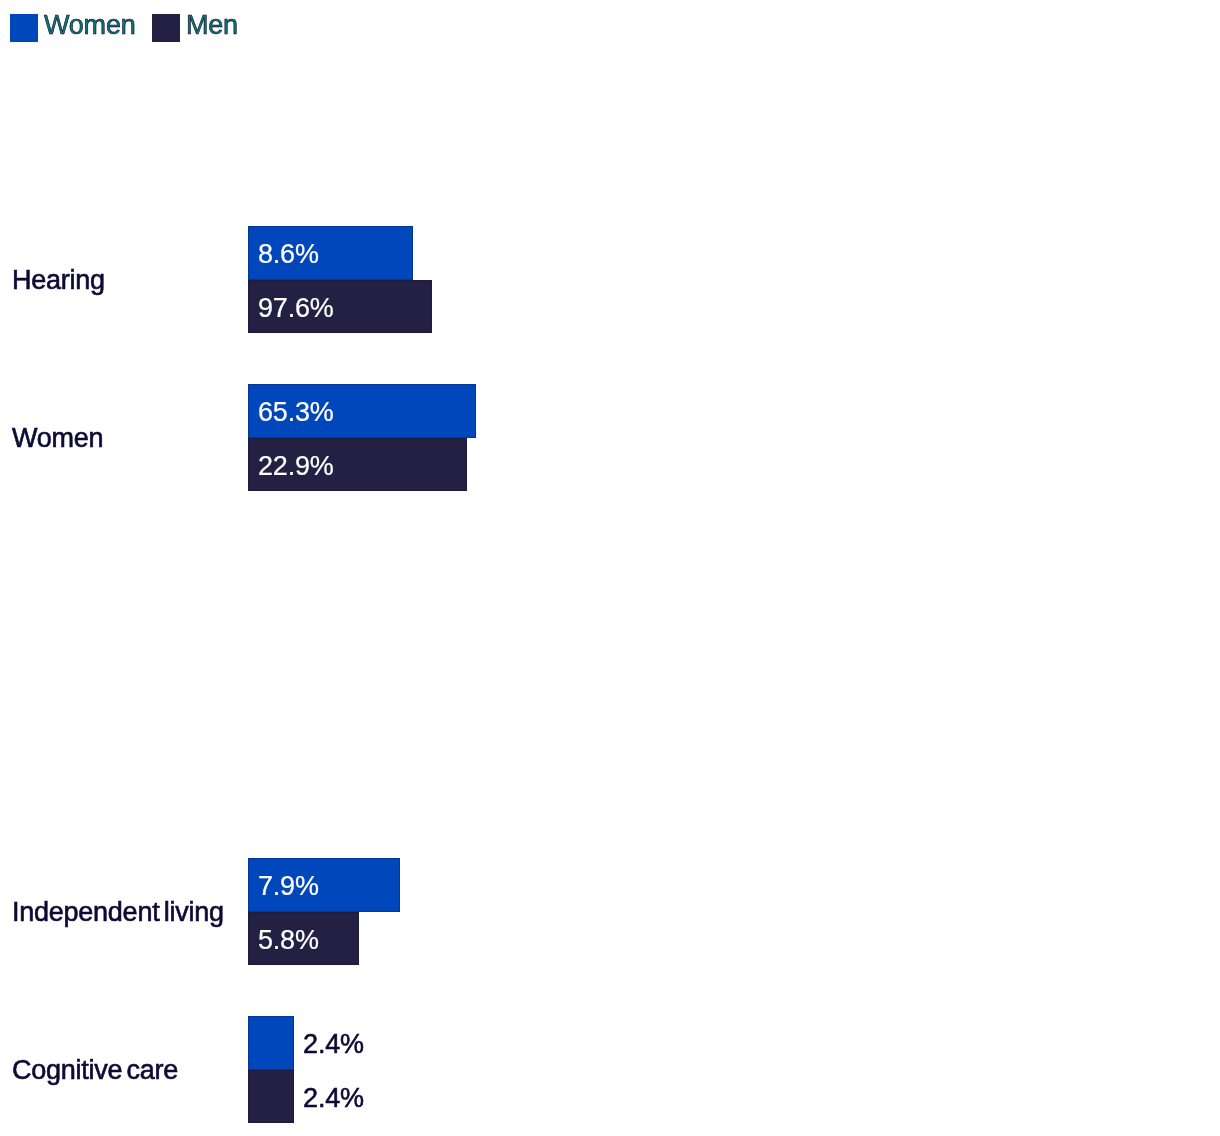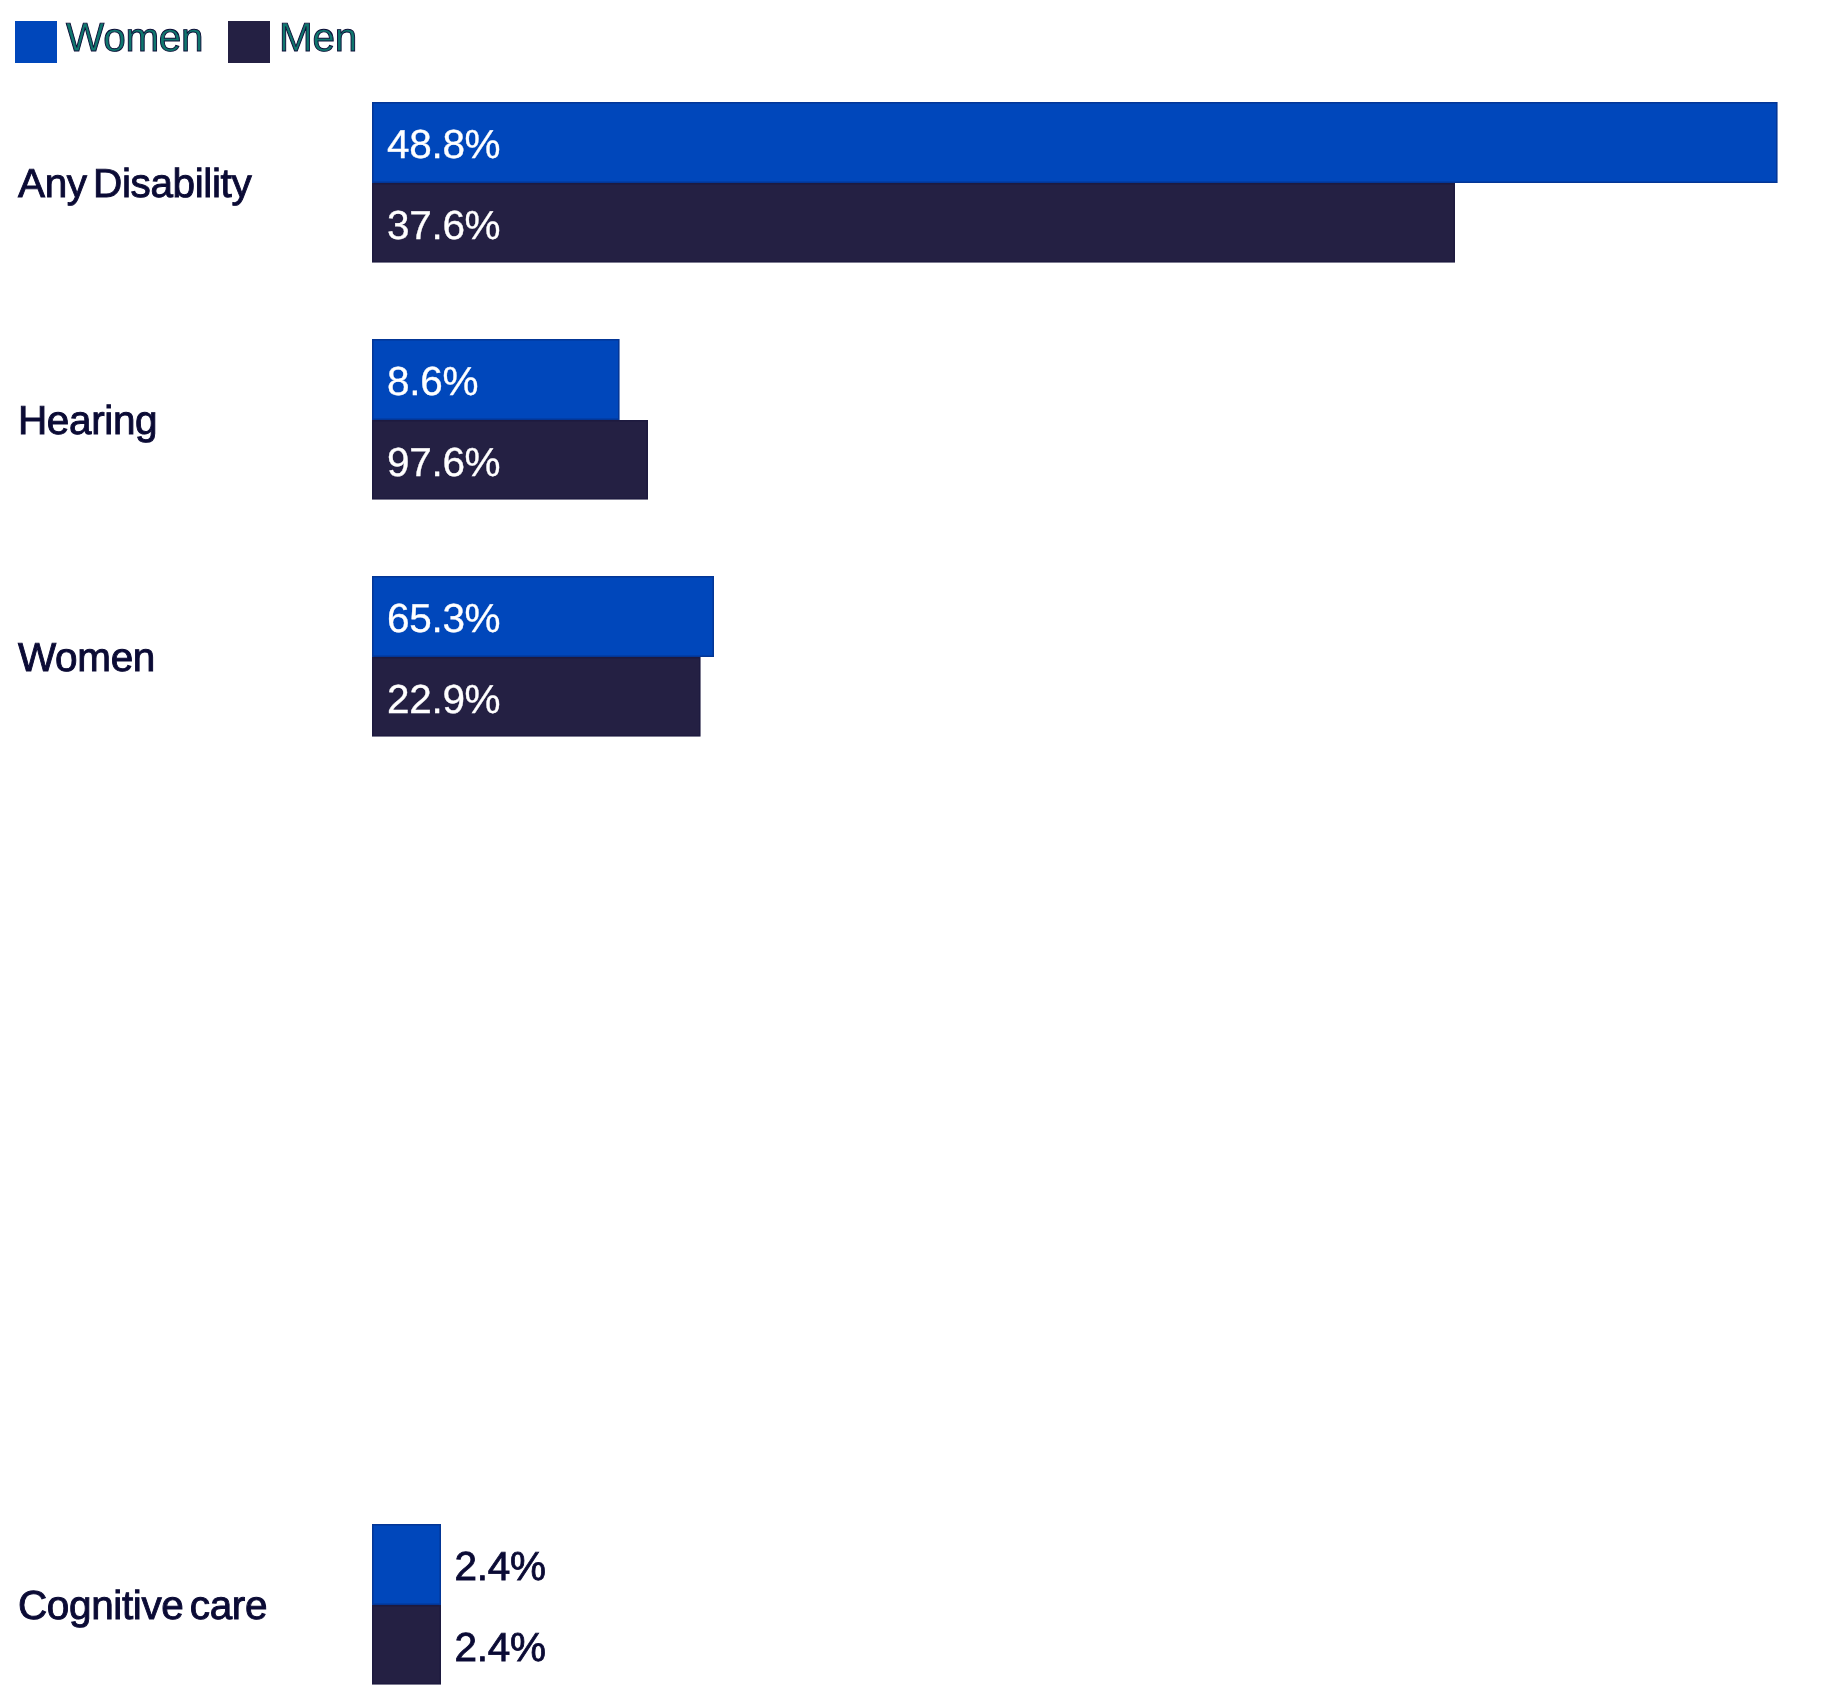--- a/index.html
+++ b/index.html
@@ -47,41 +47,41 @@
       <span class="legend-swatch" style="background:#0047bb"></span>
       <span class="legend-label">Women</span>
     </div>
     <div class="legend-item" style="left:152px;width:86px">
       <span class="legend-swatch" style="background:#242043"></span>
       <span class="legend-label">Men</span>
     </div>
   </div>
 
   <div class="plot">
-    <div class="group" style="top:67.8px;height:107.6px">
-      <div class="cat-label" style="top:41.3px">Any Disability</div>
-      <div class="bar bar-women" style="top:0px;height:53.8px;width:936.96px;background:#0047bb"></div>
-      <span class="bar-value v-in" style="top:15px;left:258px">48.8%</span>
-      <div class="bar bar-men" style="top:53.8px;height:53.8px;width:721.92px;background:#242043"></div>
-      <span class="bar-value v-in" style="top:68.8px;left:258px">37.6%</span>
-    </div>
     <div class="group" style="top:225.8px;height:107.6px">
       <div class="cat-label" style="top:41.3px">Hearing</div>
       <div class="bar bar-women" style="top:0px;height:53.8px;width:165.12px;background:#0047bb"></div>
       <span class="bar-value v-in" style="top:15px;left:258px">8.6%</span>
       <div class="bar bar-men" style="top:53.8px;height:53.8px;width:184.32px;background:#242043"></div>
       <span class="bar-value v-in" style="top:68.8px;left:258px">97.6%</span>
     </div>
     <div class="group" style="top:383.8px;height:107.6px">
       <div class="cat-label" style="top:41.3px">Women</div>
       <div class="bar bar-women" style="top:0px;height:53.8px;width:228.48px;background:#0047bb"></div>
       <span class="bar-value v-in" style="top:15px;left:258px">65.3%</span>
       <div class="bar bar-men" style="top:53.8px;height:53.8px;width:218.88px;background:#242043"></div>
       <span class="bar-value v-in" style="top:68.8px;left:258px">22.9%</span>
     </div>
+    <div class="group" style="top:857.8px;height:107.6px">
+      <div class="cat-label" style="top:41.3px">Independent living</div>
+      <div class="bar bar-women" style="top:0px;height:53.8px;width:151.68px;background:#0047bb"></div>
+      <span class="bar-value v-in" style="top:15px;left:258px">7.9%</span>
+      <div class="bar bar-men" style="top:53.8px;height:53.8px;width:111.36px;background:#242043"></div>
+      <span class="bar-value v-in" style="top:68.8px;left:258px">5.8%</span>
+    </div>
     <div class="group" style="top:1015.8px;height:107.6px">
       <div class="cat-label" style="top:41.3px">Cognitive care</div>
       <div class="bar bar-women" style="top:0px;height:53.8px;width:46.08px;background:#0047bb"></div>
       <span class="bar-value v-out" style="top:15px;left:303.08px">2.4%</span>
       <div class="bar bar-men" style="top:53.8px;height:53.8px;width:46.08px;background:#242043"></div>
       <span class="bar-value v-out" style="top:68.8px;left:303.08px">2.4%</span>
     </div>  
     </div>
 
 </div>

